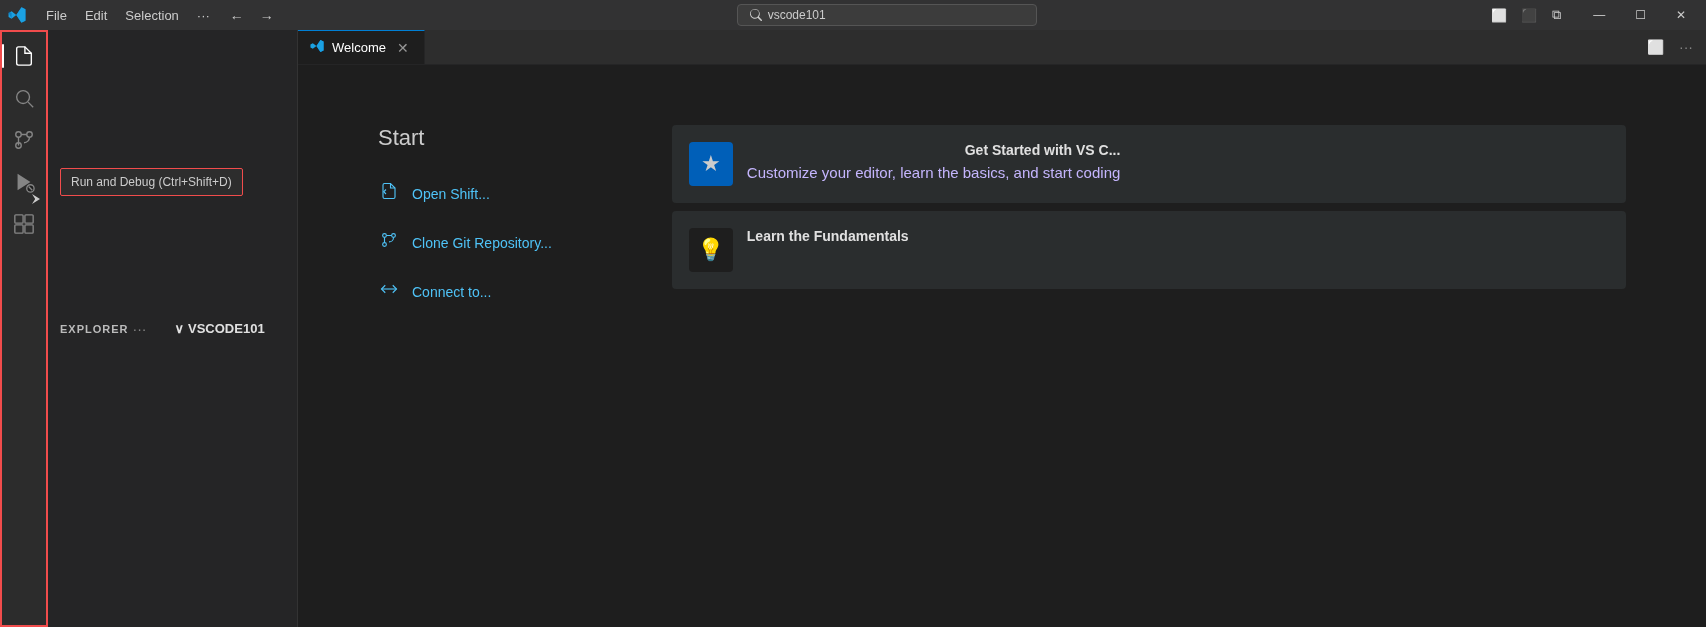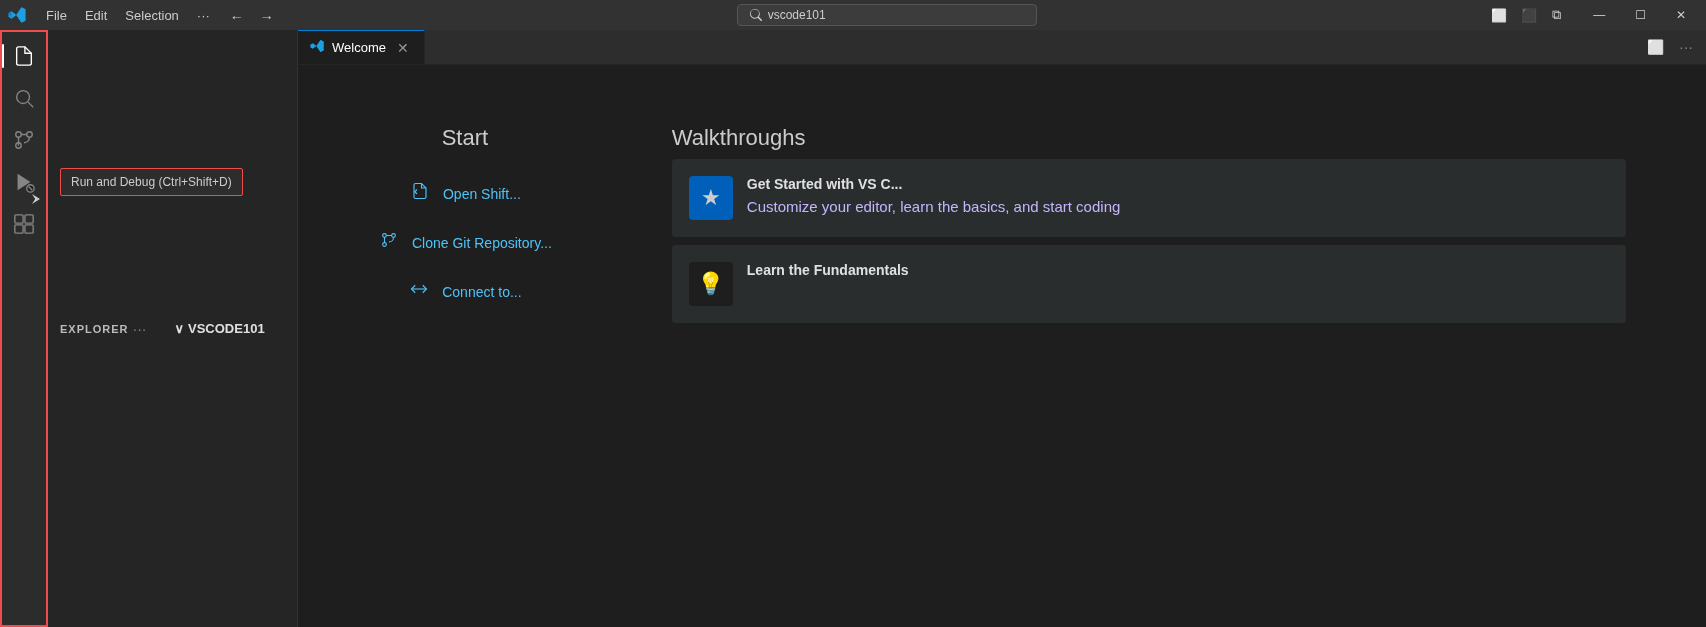--- a/index.html
+++ b/index.html
@@ -280,21 +280,20 @@
     .welcome-body {
       flex: 1;
       display: flex;
       padding: 60px 80px;
       gap: 120px;
     }
     .welcome-section {
       display: flex;
       flex-direction: column;
       gap: 20px;
-      align-items: center;
     }
     .section-title {
       font-size: 22px;
       font-weight: 300;
       color: #cccccc;
       margin-bottom: 8px;
     }
     .start-item {
       display: flex;
       align-items: center;
@@ -346,20 +345,21 @@
       justify-content: center;
       font-size: 22px;
       flex-shrink: 0;
       color: #4fc3f7;
     }
     .walkthrough-text h3 {
       font-size: 14px;
       font-weight: 600;
       color: #e0e0e0;
       margin-bottom: 4px;
+      text-align: right;
     }
     .walkthrough-text p {
       font-size: 15px;
       color: #c4b5fd;
       line-height: 1.5;
     }
   </style>
 </head>
 <body>
 
@@ -514,21 +514,20 @@
                 <polyline points="7,17 2,12 7,7"></polyline>
                 <polyline points="17,7 22,12 17,17"></polyline>
                 <line x1="2" y1="12" x2="22" y2="12"></line>
               </svg>
             </span>
             <span>Connect to...</span>
           </div>
         </div>
 
         <div class="walkthroughs-section">
-          <h2 class="section-title">Walkthroughs</h2>
 
           <div class="walkthrough-card">
             <div class="walkthrough-icon-star">
               ★
             </div>
             <div class="walkthrough-text">
               <h3>Get Started with VS C...</h3>
               <p>Customize your editor, learn the basics, and start coding</p>
             </div>
           </div>

